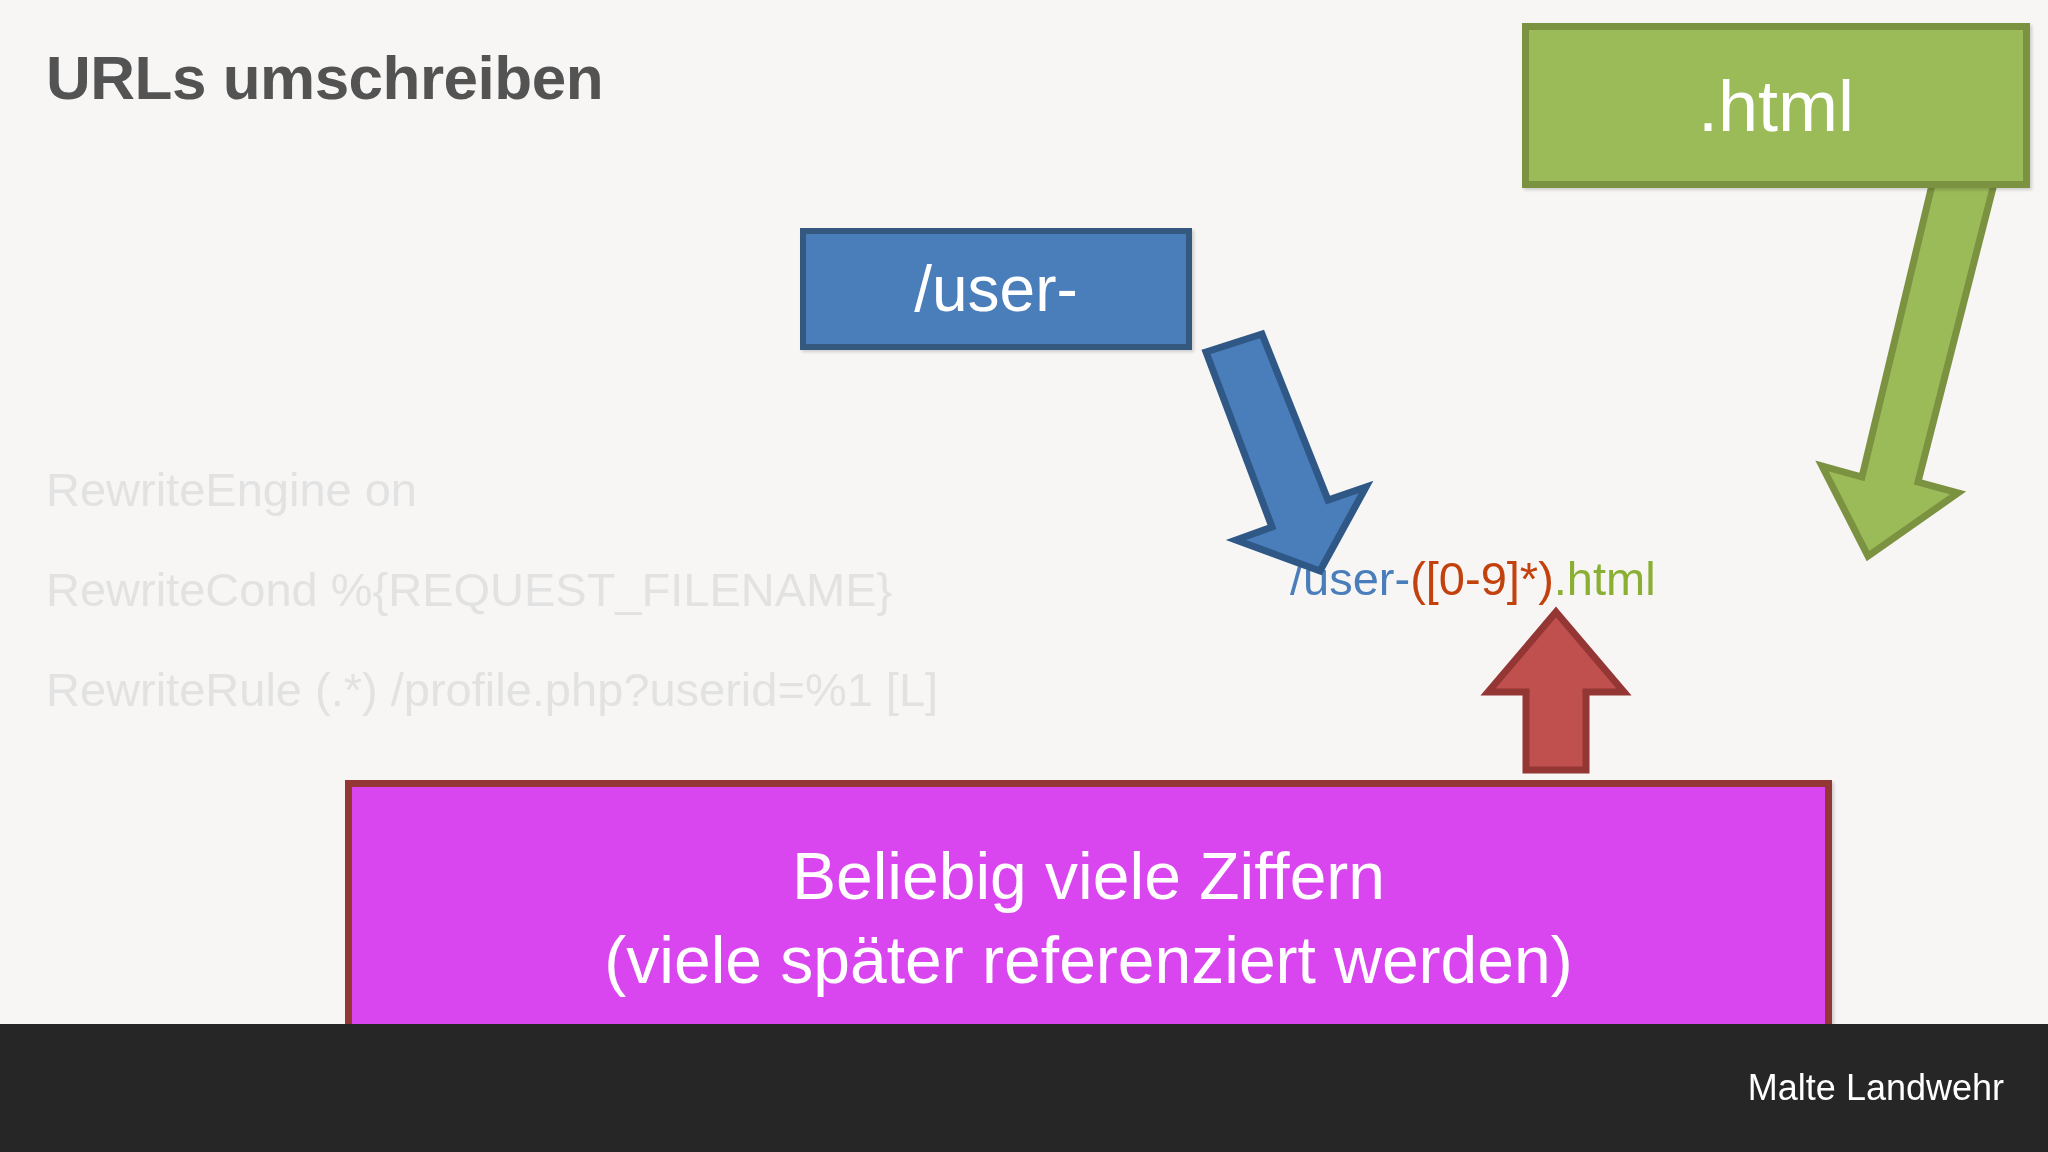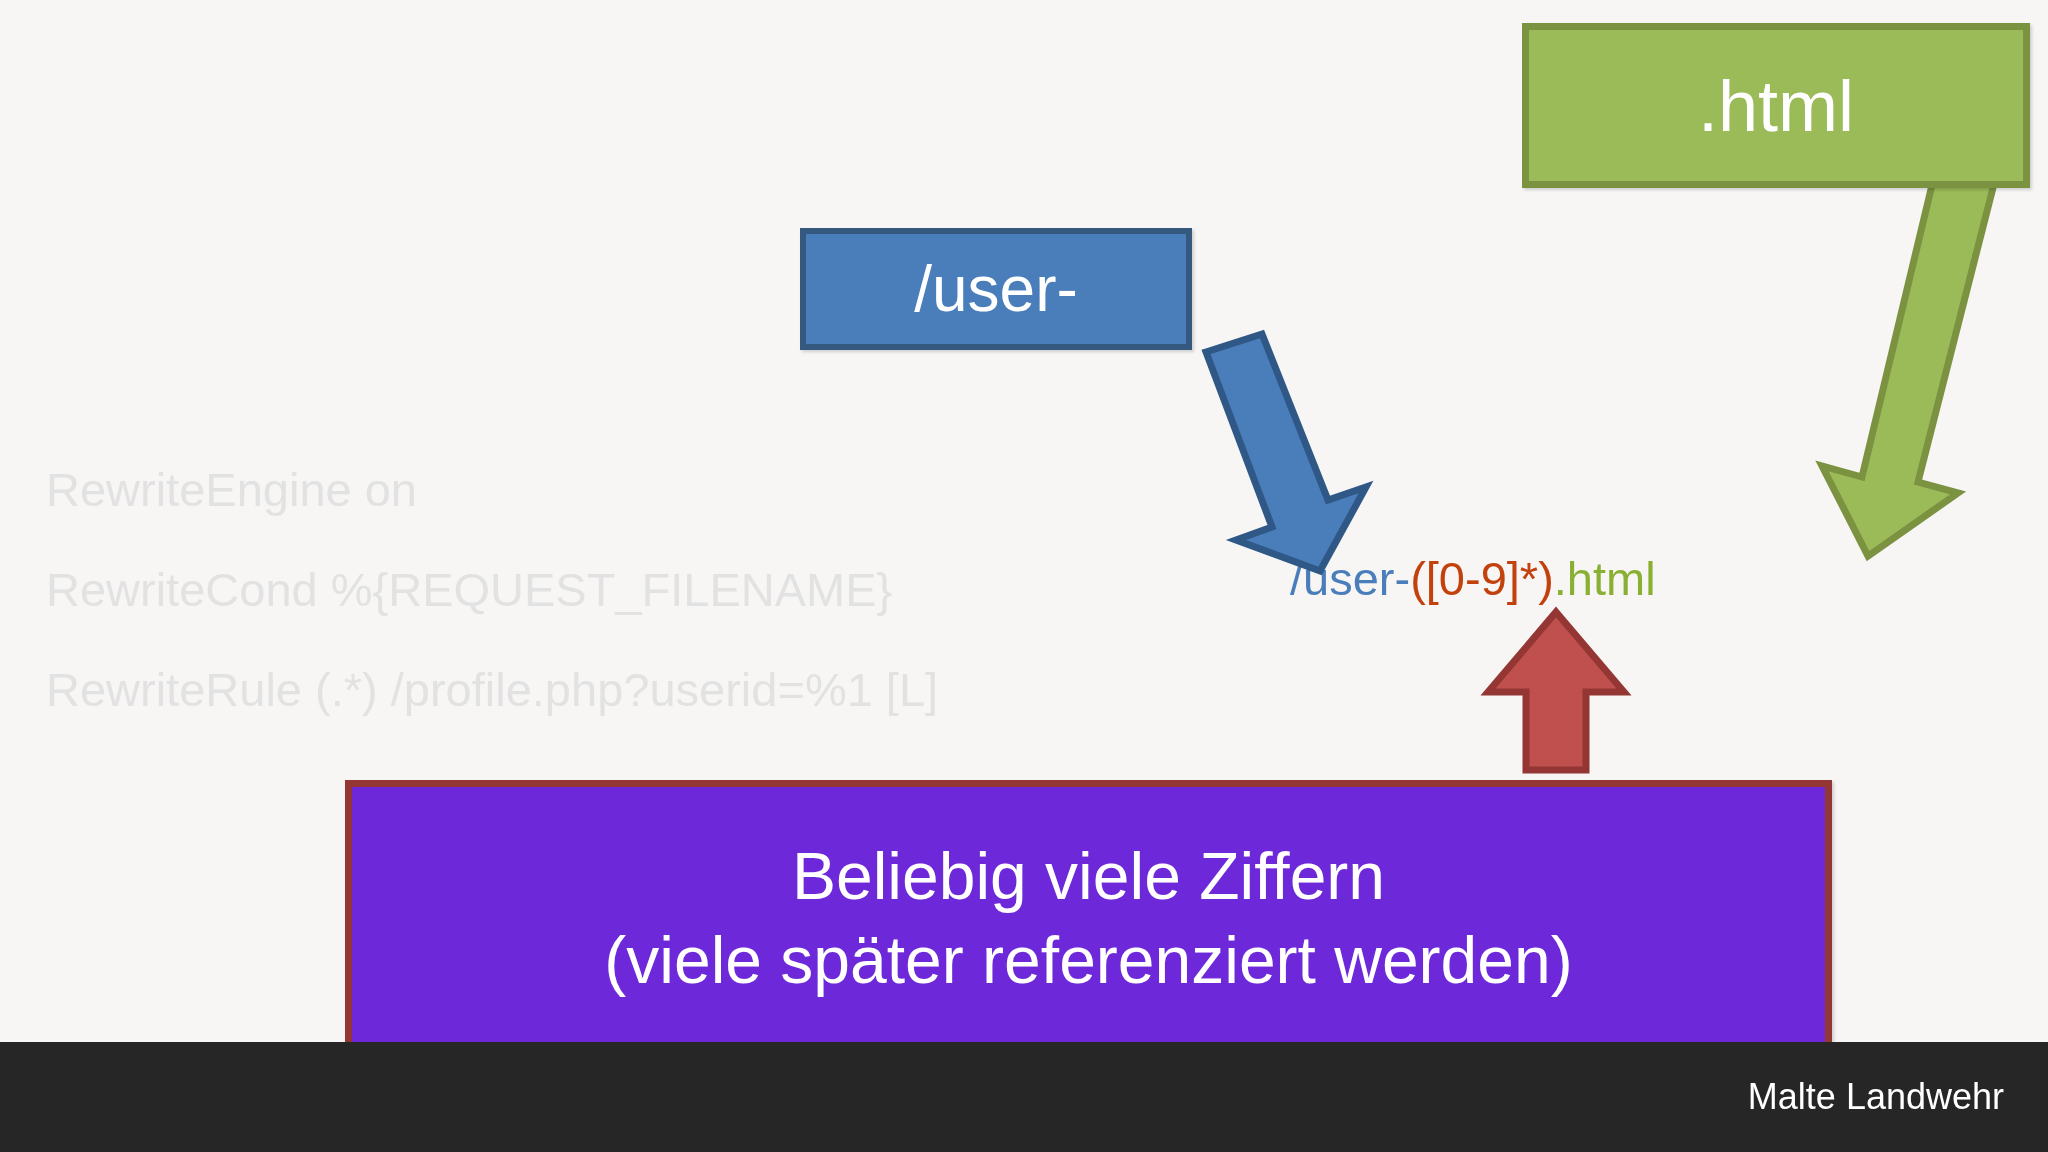--- a/index.html
+++ b/index.html
@@ -84,21 +84,21 @@
     background: #9bbb59;
     border: 7px solid #7b9240;
     font-size: 72px;
   }
 
   #box-red {
     left: 345px;
     top: 780px;
     width: 1487px;
     height: 276px;
-    background: #6d28d9;
+    background: #d946ef;
     border: 7px solid #943634;
     font-size: 66px;
     line-height: 1.28;
     flex-direction: column;
   }
   #box-red .line { display: block; }
 
   
   #arrow-layer {
     position: absolute;
@@ -108,38 +108,39 @@
     height: 1152px;
     pointer-events: none;
   }
 
   
   #footer-bar {
     position: absolute;
     left: 0;
     bottom: 0;
     width: 2048px;
-    height: 110px;
+    height: 128px;
     background: #262626;
   }
   #footer-name {
     position: absolute;
     right: 44px;
     top: 50%;
     transform: translateY(-50%);
     color: #ffffff;
     font-size: 36px;
     white-space: nowrap;
   }
 </style>
 </head>
 <body>
 
 <div id="slide">
 
+  <div id="slide-title">URLs umschreiben</div>
 
   <div id="code-block">
     <span class="code-line">RewriteEngine on</span>
     <span class="code-line">RewriteCond %{REQUEST_FILENAME} </span>
     <span class="code-line">RewriteRule (.*) /profile.php?userid=%1 [L]</span>
   </div>
 
   <div id="regex-line">
     <span id="regex-prefix">/user-</span><span id="regex-digits">([0-9]*)</span><span id="regex-suffix">.html</span>
   </div>

